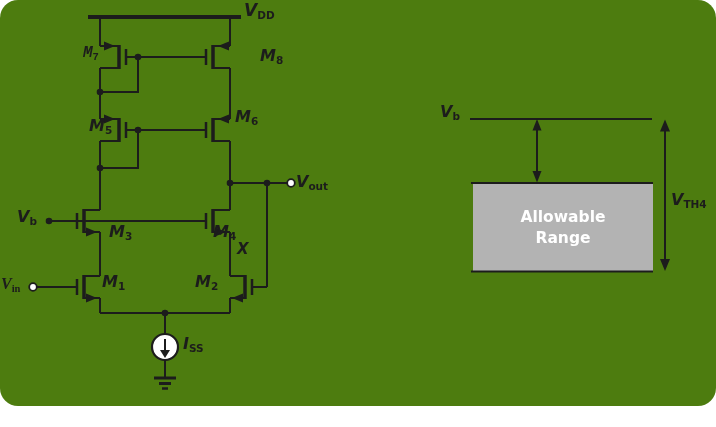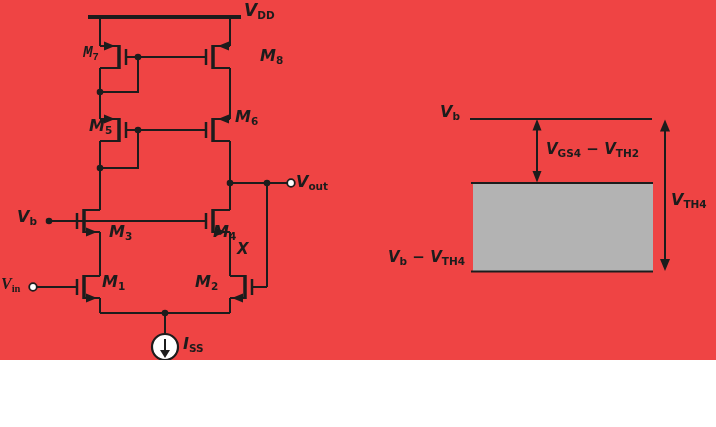--- a/index.html
+++ b/index.html
@@ -1,17 +1,17 @@
 <!DOCTYPE html>
 <html><head>
 <meta charset="utf-8">
 <style>
   html,body{margin:0;padding:0;background:#fff;}
-  #stage{position:relative;width:716px;height:360px;background:#ef4444;overflow:hidden;
-         font-family:"DejaVu Sans",sans-serif;color:#1c1c1c;}
+  #stage{position:relative;width:716px;height:406px;background:#4d7c0f;overflow:hidden;
+         font-family:"DejaVu Sans",sans-serif;color:#1c1c1c;border-radius:18px;}
   #wires{position:absolute;left:0;top:0;}
   svg line, svg polyline{stroke:#1c1c1c;stroke-width:2;fill:none;}
   svg polygon{fill:#1c1c1c;stroke:none;}
   svg .chan{stroke-width:3.5;}
   svg .gate{stroke-width:2.5;}
   svg .rail{stroke-width:4;}
   svg .dot{fill:#1c1c1c;stroke:none;}
   svg .term{fill:#fff;stroke:#1c1c1c;stroke-width:1.8;}
   svg .src{fill:#fff;stroke:#1c1c1c;stroke-width:2.2;}
   svg .b2{stroke-width:2.2;}
@@ -202,21 +202,23 @@
 
   <div class="lbl sm" style="left:237px;top:241px;"><span>X</span></div>
 
   <div class="lbl" style="left:17px;top:208px;"><span>V</span><sub>b</sub></div>
   <div class="lbl" style="left:1px;top:275px;font-family:Liberation Serif, serif;"><span>V</span><sub>in</sub></div>
   <div class="lbl" style="left:296px;top:173px;"><span>V</span><sub>out</sub></div>
   <div class="lbl" style="left:183px;top:335px;"><span>I</span><sub>SS</sub></div>
 
   <div class="lbl" style="left:440px;top:103px;"><span>V</span><sub>b</sub></div>
 
-  <div class="lbl sm" style="left:546px;top:141px;"><span>V</span><sub>GS4</sub><span> − </span><span>V</span><sub>TH2</sub></div>
-
-  <div class="lbl sm" style="left:388px;top:249px;"><span>V</span><sub>b</sub><span> − </span><span>V</span><sub>TH4</sub></div>
+
 
   <div class="lbl" style="left:671px;top:191px;"><span>V</span><sub>TH4</sub></div>
 
+  <div class="rangetext">
+    <span>Allowable</span>
+    <span>Range</span>
+  </div>
 
 
 </div>
 
 </body></html>

